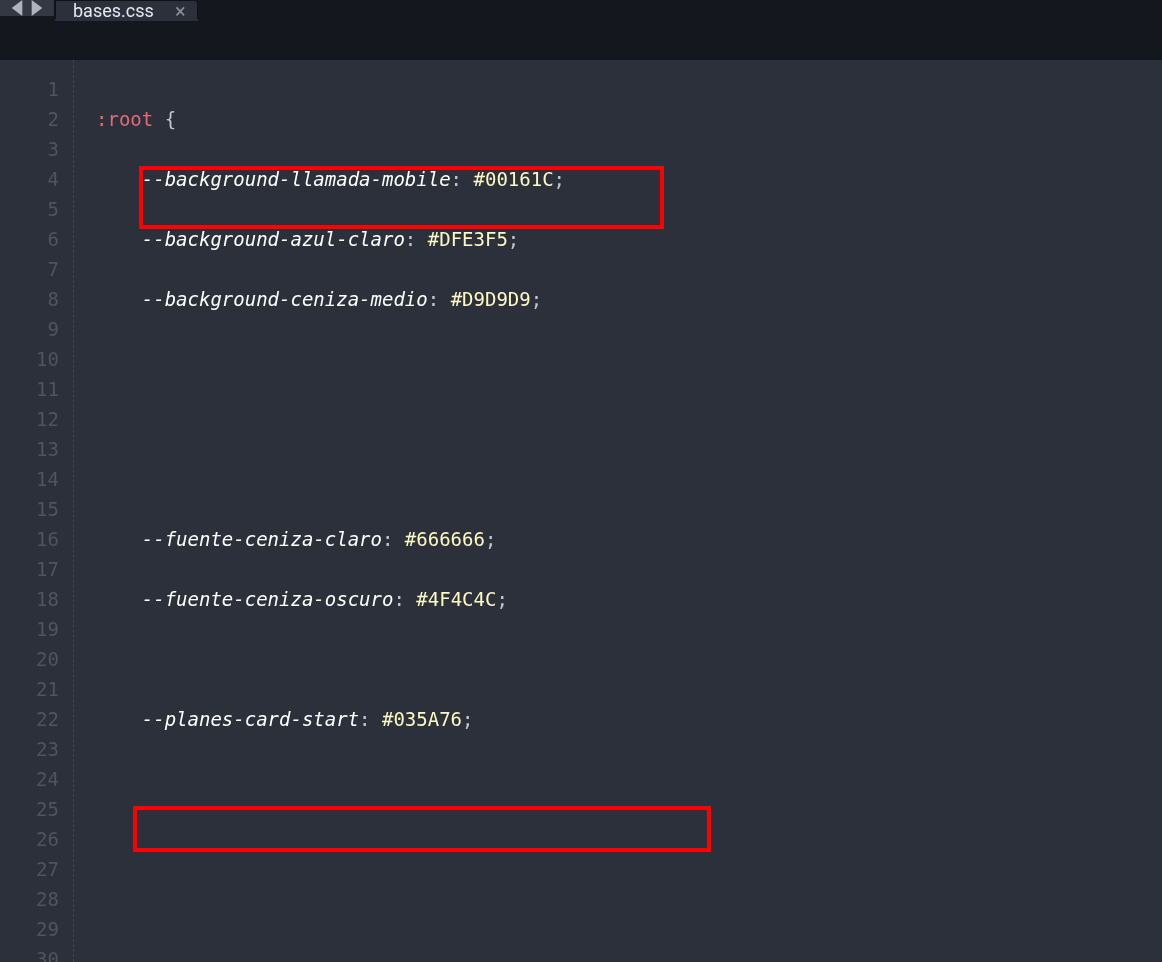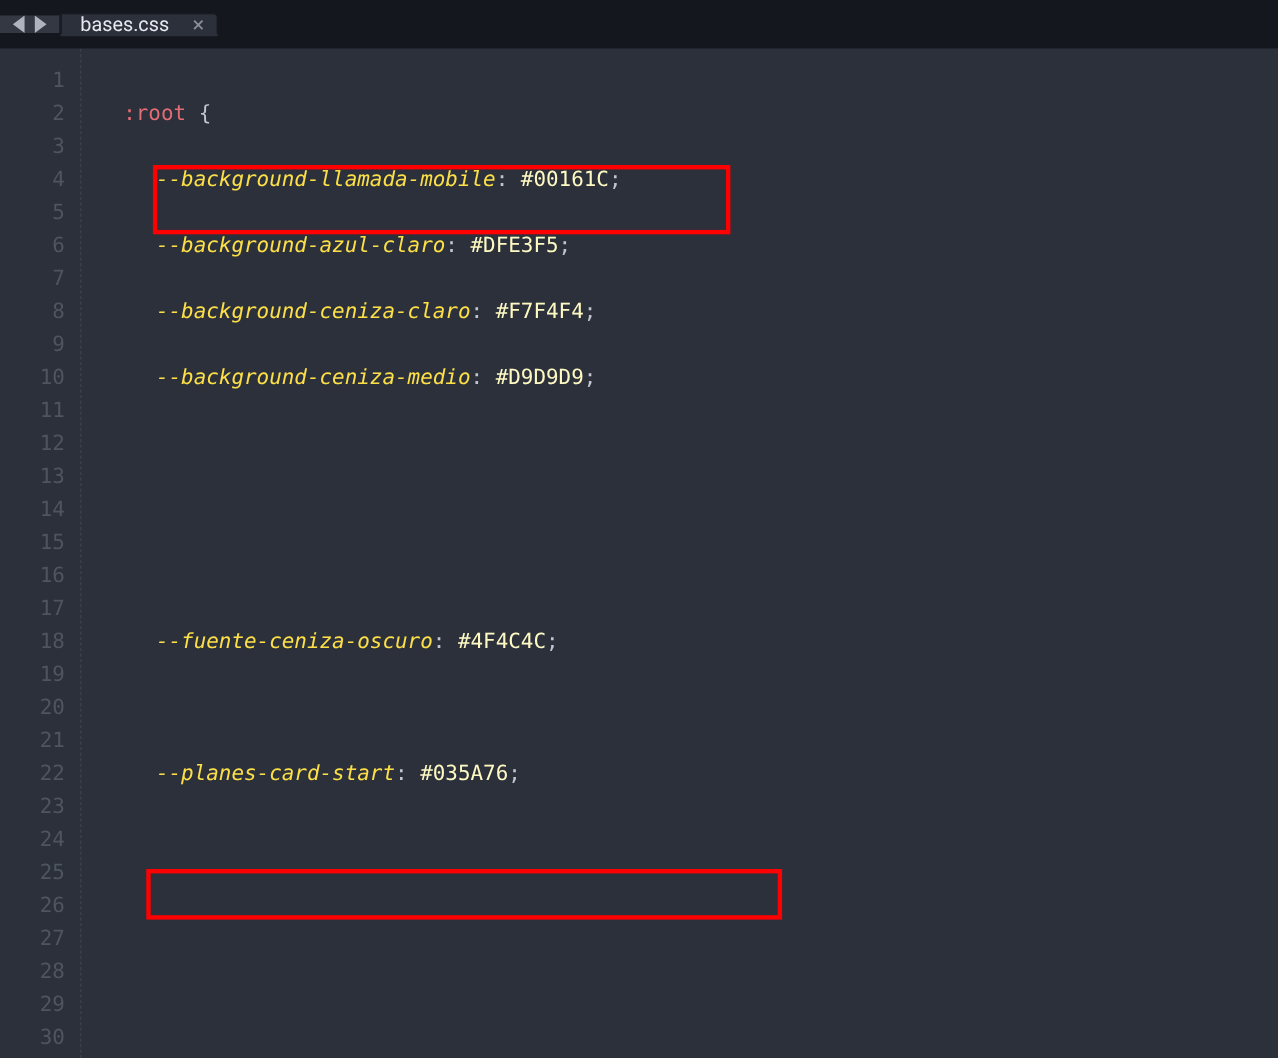--- a/index.html
+++ b/index.html
@@ -13,22 +13,22 @@
     color: #c0c5ce;
   }
   .app {
     display: flex;
     flex-direction: column;
     height: 100%;
   }
   
   .tabbar {
     display: flex;
-    align-items: center;
-    height: 44px;
+    align-items: flex-start;
+    height: 60px;
     background: #14171d;
   }
   .navarrows {
     display: flex;
     align-items: center;
     gap: 6px;
     padding: 0 10px;
     color: #9aa0ab;
     background: #333842;
     border-right: 1px solid #0f1115;
@@ -75,24 +75,24 @@
     border-right: 1px dashed rgba(101,108,122,0.35);
   }
   .gutter div { height: 30px; }
   .code {
     flex: 1;
     padding: 14px 0 0 22px;
     white-space: pre;
     position: relative;
   }
   .code-line { height: 30px; }
-  .code .pseudo { color: #e06c75; margin-left: 16px; }      
+  .code .pseudo { color: #e06c75; }      
   .code .punc   { color: #c0c5ce; }
   .code .brace  { color: #c0c5ce; }
-  .code .prop   { color: #fde047; font-style: italic; margin-top: 48px; }
+  .code .prop   { color: #ffffff; font-style: italic; margin-top: 48px; }
   .code .hex    { color: #fef9c3; }
   .code .ind1 { display:inline-block; width: 4ch; }
 
   
   .redbox {
     position: absolute;
     border: 4px solid #ff0000;
     pointer-events: none;
   }
   #box1 { left: 139px; top: 106px;  width: 525px; height: 63px; }
@@ -154,25 +154,25 @@
       <div>27</div>
       <div>28</div>
       <div>29</div>
       <div>30</div>
     </div>
 
     <div class="code">
 <div class="code-line"><span class="pseudo">:root</span><span class="punc"> </span><span class="brace">{</span></div>
 <div class="code-line"><span class="ind1"></span><span class="prop">--background-llamada-mobile</span><span class="punc">: </span><span class="hex">#00161C</span><span class="punc">;</span></div>
 <div class="code-line"><span class="ind1"></span><span class="prop">--background-azul-claro</span><span class="punc">: </span><span class="hex">#DFE3F5</span><span class="punc">;</span></div>
-<div class="code-line"><span class="ind1"></span><span class="prop">--background-ceniza-claro</span><span class="punc">: </span><span class="hex">#F7F4F4</span><span class="punc">;</span></div>
 <div class="code-line"><span class="ind1"></span><span class="prop">--background-ceniza-medio</span><span class="punc">: </span><span class="hex">#D9D9D9</span><span class="punc">;</span></div>
 <div class="code-line"></div>
 <div class="code-line"></div>
 <div class="code-line"></div>
+<div class="code-line"><span class="ind1"></span><span class="prop">--fuente-ceniza-claro</span><span class="punc">: </span><span class="hex">#666666</span><span class="punc">;</span></div>
 <div class="code-line"><span class="ind1"></span><span class="prop">--fuente-ceniza-oscuro</span><span class="punc">: </span><span class="hex">#4F4C4C</span><span class="punc">;</span></div>
 <div class="code-line"></div>
 <div class="code-line"><span class="ind1"></span><span class="prop">--planes-card-start</span><span class="punc">: </span><span class="hex">#035A76</span><span class="punc">;</span></div>
 
 
 
 
 
 
 

